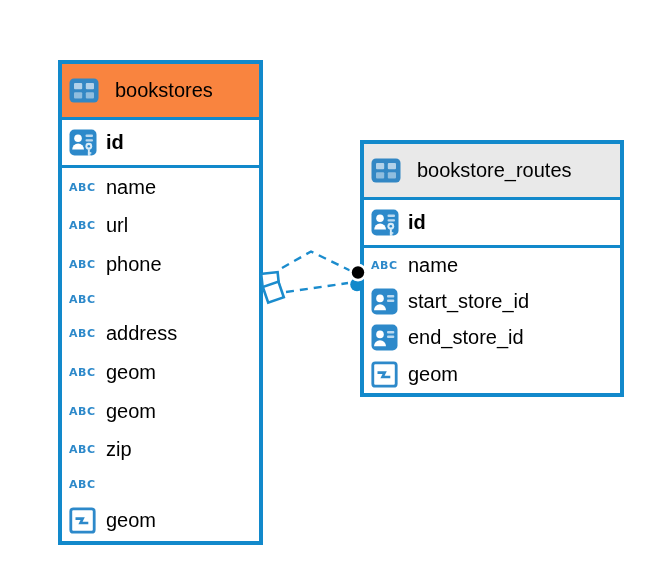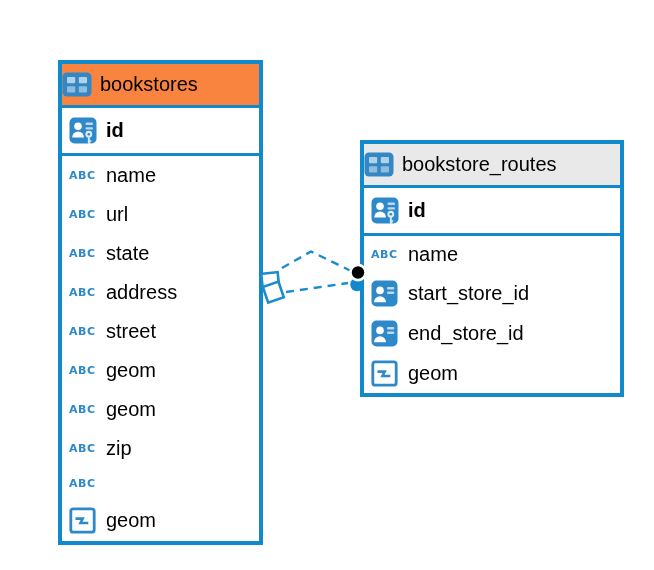--- a/index.html
+++ b/index.html
@@ -9,22 +9,22 @@
     --blue:#1289cb; --icon-blue:#2d89ca; --orange:#f9843f; --gray:#e9e9e9;
   }
   *{box-sizing:border-box;}
   .db-table{
     position:absolute;background:#fff;border:4px solid var(--blue);
     display:flex;flex-direction:column;
   }
   .tbl-bookstores{left:58px;top:60px;width:205px;height:485px;}
   .tbl-routes{left:360px;top:140px;width:264px;height:257px;}
   .tbl-header{
-    display:flex;align-items:center;gap:8px;padding:0 0;
-    height:44px;flex:0 0 auto;border-bottom:3px solid var(--blue);
+    display:flex;align-items:center;gap:16px;padding:0 7px;
+    height:56px;flex:0 0 auto;border-bottom:3px solid var(--blue);
     font-size:20px;color:#000;white-space:nowrap;overflow:hidden;
   }
   .hdr-orange{background:var(--orange);}
   .hdr-gray{background:var(--gray);}
   .col-row{
     display:flex;align-items:center;gap:8px;padding:12px 7px;
     flex:1 1 auto;font-size:20px;color:#000;white-space:nowrap;overflow:hidden;
   }
   .id-row{border-bottom:3px solid var(--blue);font-weight:bold;flex:0 0 48px;}
   .icon-slot{width:29px;flex:0 0 29px;display:flex;align-items:center;justify-content:flex-start;}
@@ -80,33 +80,32 @@
       <div class="col-row">
         <span class="icon-slot">
           <span class="abc">ABC</span>
         </span>
         <span>url</span>
       </div>
       <div class="col-row">
         <span class="icon-slot">
           <span class="abc">ABC</span>
         </span>
-        <span>state</span>
+        <span>phone</span>
+      </div>
+      <div class="col-row">
+        <span class="icon-slot">
+          <span class="abc">ABC</span>
+        </span>
       </div>
       <div class="col-row">
         <span class="icon-slot">
           <span class="abc">ABC</span>
         </span>
         <span>address</span>
-      </div>
-      <div class="col-row">
-        <span class="icon-slot">
-          <span class="abc">ABC</span>
-        </span>
-        <span>street</span>
       </div>
       <div class="col-row">
         <span class="icon-slot">
           <span class="abc">ABC</span>
         </span>
         <span>geom</span>
       </div>
       <div class="col-row">
         <span class="icon-slot">
           <span class="abc">ABC</span>

